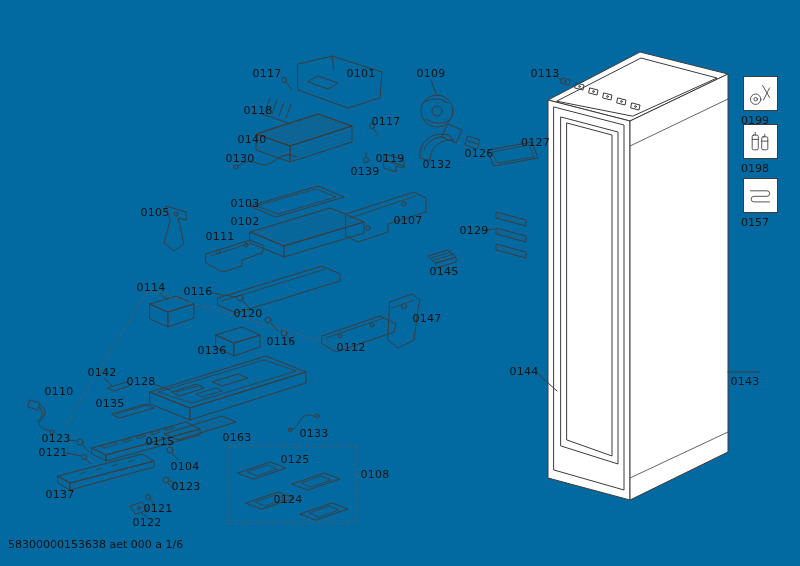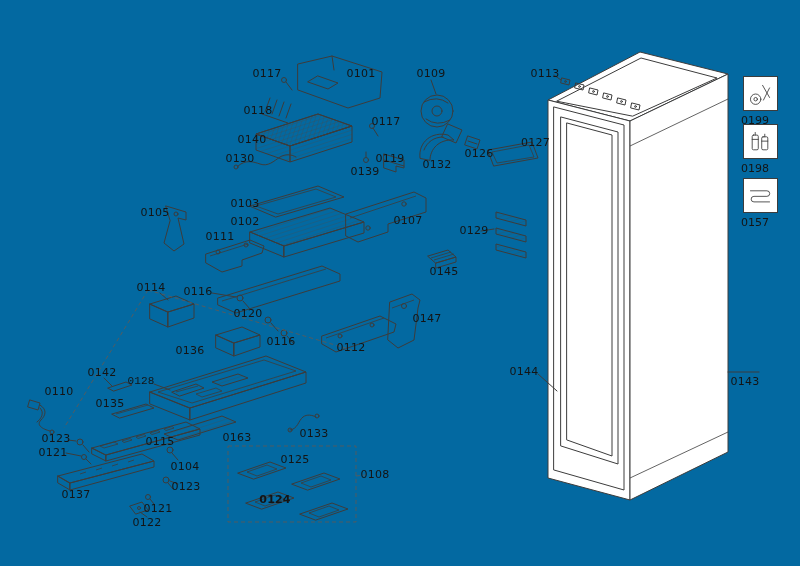--- a/index.html
+++ b/index.html
@@ -351,38 +351,38 @@
       <div class="part-label" style="left: 408px; top: 220px;">0107</div>
       <div class="part-label" style="left: 474px; top: 230px;">0129</div>
       <div class="part-label" style="left: 220px; top: 236px;">0111</div>
       <div class="part-label" style="left: 444px; top: 271px;">0145</div>
       <div class="part-label" style="left: 151px; top: 287px;">0114</div>
       <div class="part-label" style="left: 198px; top: 291px;">0116</div>
       <div class="part-label" style="left: 248px; top: 313px;">0120</div>
       <div class="part-label" style="left: 427px; top: 318px;">0147</div>
       <div class="part-label" style="left: 281px; top: 341px;">0116</div>
       <div class="part-label" style="left: 351px; top: 347px;">0112</div>
-      <div class="part-label" style="left: 190px; top: 350px;">0136</div>
+      <div class="part-label" style="left: 212px; top: 350px;">0136</div>
       <div class="part-label" style="left: 102px; top: 372px;">0142</div>
-      <div class="part-label" style="left: 141px; top: 381px; font-family: Liberation Mono, monospace;">0128</div>
+      <div class="part-label" style="left: 141px; top: 381px;">0128</div>
       <div class="part-label" style="left: 59px; top: 391px;">0110</div>
       <div class="part-label" style="left: 110px; top: 403px;">0135</div>
       <div class="part-label" style="left: 524px; top: 371px;">0144</div>
       <div class="part-label" style="left: 745px; top: 381px;">0143</div>
       <div class="part-label" style="left: 56px; top: 438px;">0123</div>
       <div class="part-label" style="left: 53px; top: 452px;">0121</div>
       <div class="part-label" style="left: 160px; top: 441px;">0115</div>
       <div class="part-label" style="left: 237px; top: 437px;">0163</div>
       <div class="part-label" style="left: 314px; top: 433px;">0133</div>
       <div class="part-label" style="left: 185px; top: 466px;">0104</div>
       <div class="part-label" style="left: 295px; top: 459px;">0125</div>
       <div class="part-label" style="left: 186px; top: 486px;">0123</div>
       <div class="part-label" style="left: 375px; top: 474px;">0108</div>
-      <div class="part-label" style="left: 76px; top: 494px;">0137</div>
-      <div class="part-label" style="left: 275px; top: 499px; font-weight: bold;">0124</div>
+      <div class="part-label" style="left: 60px; top: 494px;">0137</div>
+      <div class="part-label" style="left: 288px; top: 499px;">0124</div>
       <div class="part-label" style="left: 158px; top: 508px;">0121</div>
       <div class="part-label" style="left: 147px; top: 522px;">0122</div>
     </div>
 
   
   <div>
     <div class="legend-item" style="left:741px;top:60px;">
       <div class="legend-box">
         <svg width="26" height="26" viewBox="0 0 30 30">
           <circle class="ln" cx="10" cy="21" r="6"></circle>
@@ -410,14 +410,15 @@
       <div class="legend-box">
         <svg width="26" height="26" viewBox="0 0 30 30">
           <path class="ln" d="M4,9 H23 a3.2,3.2 0 0 1 0,6.4 H8 a3.2,3.2 0 0 0 0,6.4 H26" stroke-width="1.5"></path>
         </svg>
       </div>
       <div class="legend-label">0157</div>
     </div>
   </div>
 
   
+  <div class="footer-code">58300000153638 aet 000 a 1/6</div>
 
 </div>
 
 </body></html>

